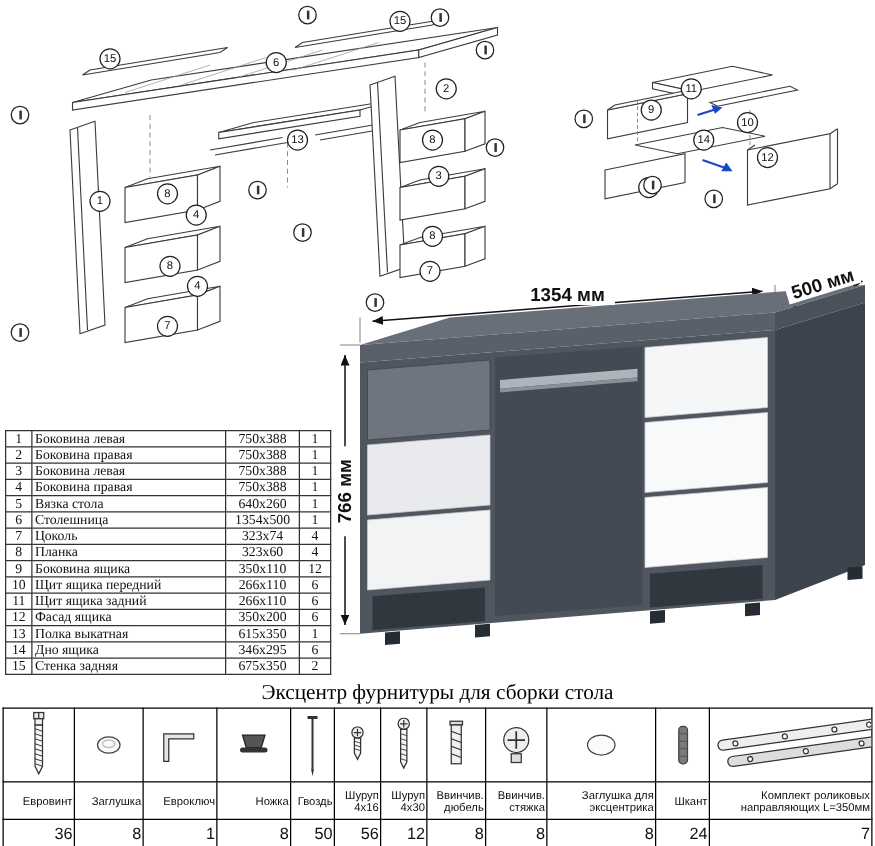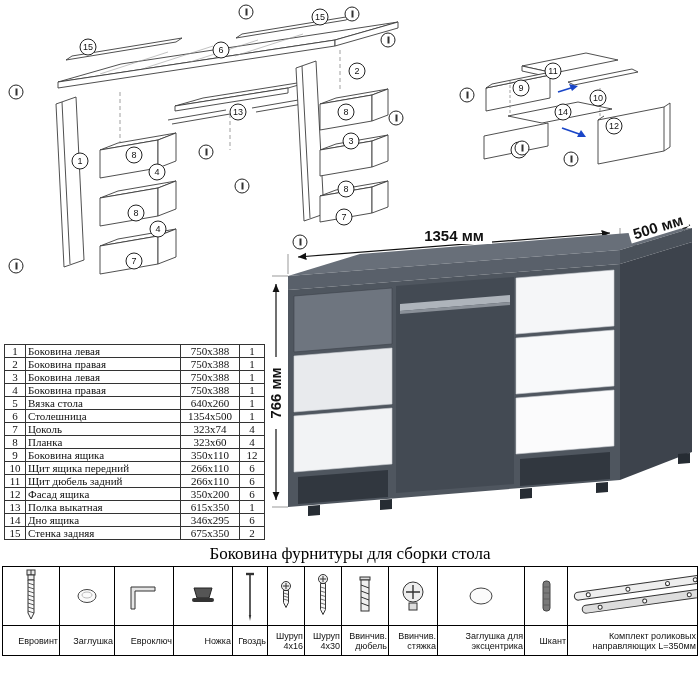--- a/index.html
+++ b/index.html
@@ -209,21 +209,21 @@
           <td class="pt-qty">12</td>
         </tr>
         <tr>
           <td class="pt-num">10</td>
           <td class="pt-name">Щит ящика передний</td>
           <td class="pt-size">266x110</td>
           <td class="pt-qty">6</td>
         </tr>
         <tr>
           <td class="pt-num">11</td>
-          <td class="pt-name">Щит дюбель задний</td>
+          <td class="pt-name">Щит ящика задний</td>
           <td class="pt-size">266x110</td>
           <td class="pt-qty">6</td>
         </tr>
         <tr>
           <td class="pt-num">12</td>
           <td class="pt-name">Фасад ящика</td>
           <td class="pt-size">350x200</td>
           <td class="pt-qty">6</td>
         </tr>
         <tr>
@@ -304,21 +304,21 @@
           <text x="395" y="20" text-anchor="middle">500 мм</text>
         </g>
         <g transform="rotate(-90 12 181)">
           <rect x="-24" y="172" width="72" height="17" fill="#fff"></rect>
           <text x="12" y="186" text-anchor="middle">766 мм</text>
         </g>
       </g>
     </svg>
   </div>
 
-  <div class="hw-title">Боковина фурнитуры для сборки стола</div>
+  <div class="hw-title">Эксцентр фурнитуры для сборки стола</div>
   <table class="hw-table">
     <tbody>
       <tr id="hw-row-icons">
           <td class="hw-icon-cell" style="width: 54px;">
             <svg width="22" height="54" viewBox="0 0 22 54">
               <rect x="7" y="1" width="8" height="5" fill="#e8e8e8" stroke="#333"></rect>
               <line x1="11" y1="1" x2="11" y2="6" stroke="#333"></line>
               <rect x="8" y="6" width="6" height="5" fill="#f2f2f2" stroke="#333"></rect>
               <path d="M8 11 h6 v33 l-3 6 l-3 -6 z" fill="#f7f7f7" stroke="#333"></path>
               <path d="M8 14 l6 2 M8 18 l6 2 M8 22 l6 2 M8 26 l6 2 M8 30 l6 2 M8 34 l6 2 M8 38 l6 2 M8 42 l6 2" stroke="#333" stroke-width="0.8" fill="none"></path>
@@ -412,16 +412,30 @@
           <td class="hw-name-cell">Ножка</td>
           <td class="hw-name-cell">Гвоздь</td>
           <td class="hw-name-cell">Шуруп 4x16</td>
           <td class="hw-name-cell">Шуруп 4x30</td>
           <td class="hw-name-cell">Ввинчив. дюбель</td>
           <td class="hw-name-cell">Ввинчив. стяжка</td>
           <td class="hw-name-cell">Заглушка для эксцентрика</td>
           <td class="hw-name-cell">Шкант</td>
           <td class="hw-name-cell">Комплект роликовых направляющих L=350мм</td>
         </tr>
+      <tr id="hw-row-qtys">
+          <td class="hw-qty-cell">36</td>
+          <td class="hw-qty-cell">8</td>
+          <td class="hw-qty-cell">1</td>
+          <td class="hw-qty-cell">8</td>
+          <td class="hw-qty-cell">50</td>
+          <td class="hw-qty-cell">56</td>
+          <td class="hw-qty-cell">12</td>
+          <td class="hw-qty-cell">8</td>
+          <td class="hw-qty-cell">8</td>
+          <td class="hw-qty-cell">8</td>
+          <td class="hw-qty-cell">24</td>
+          <td class="hw-qty-cell">7</td>
+        </tr>
     </tbody>
   </table>
 
 </div>
 
 </body></html>

